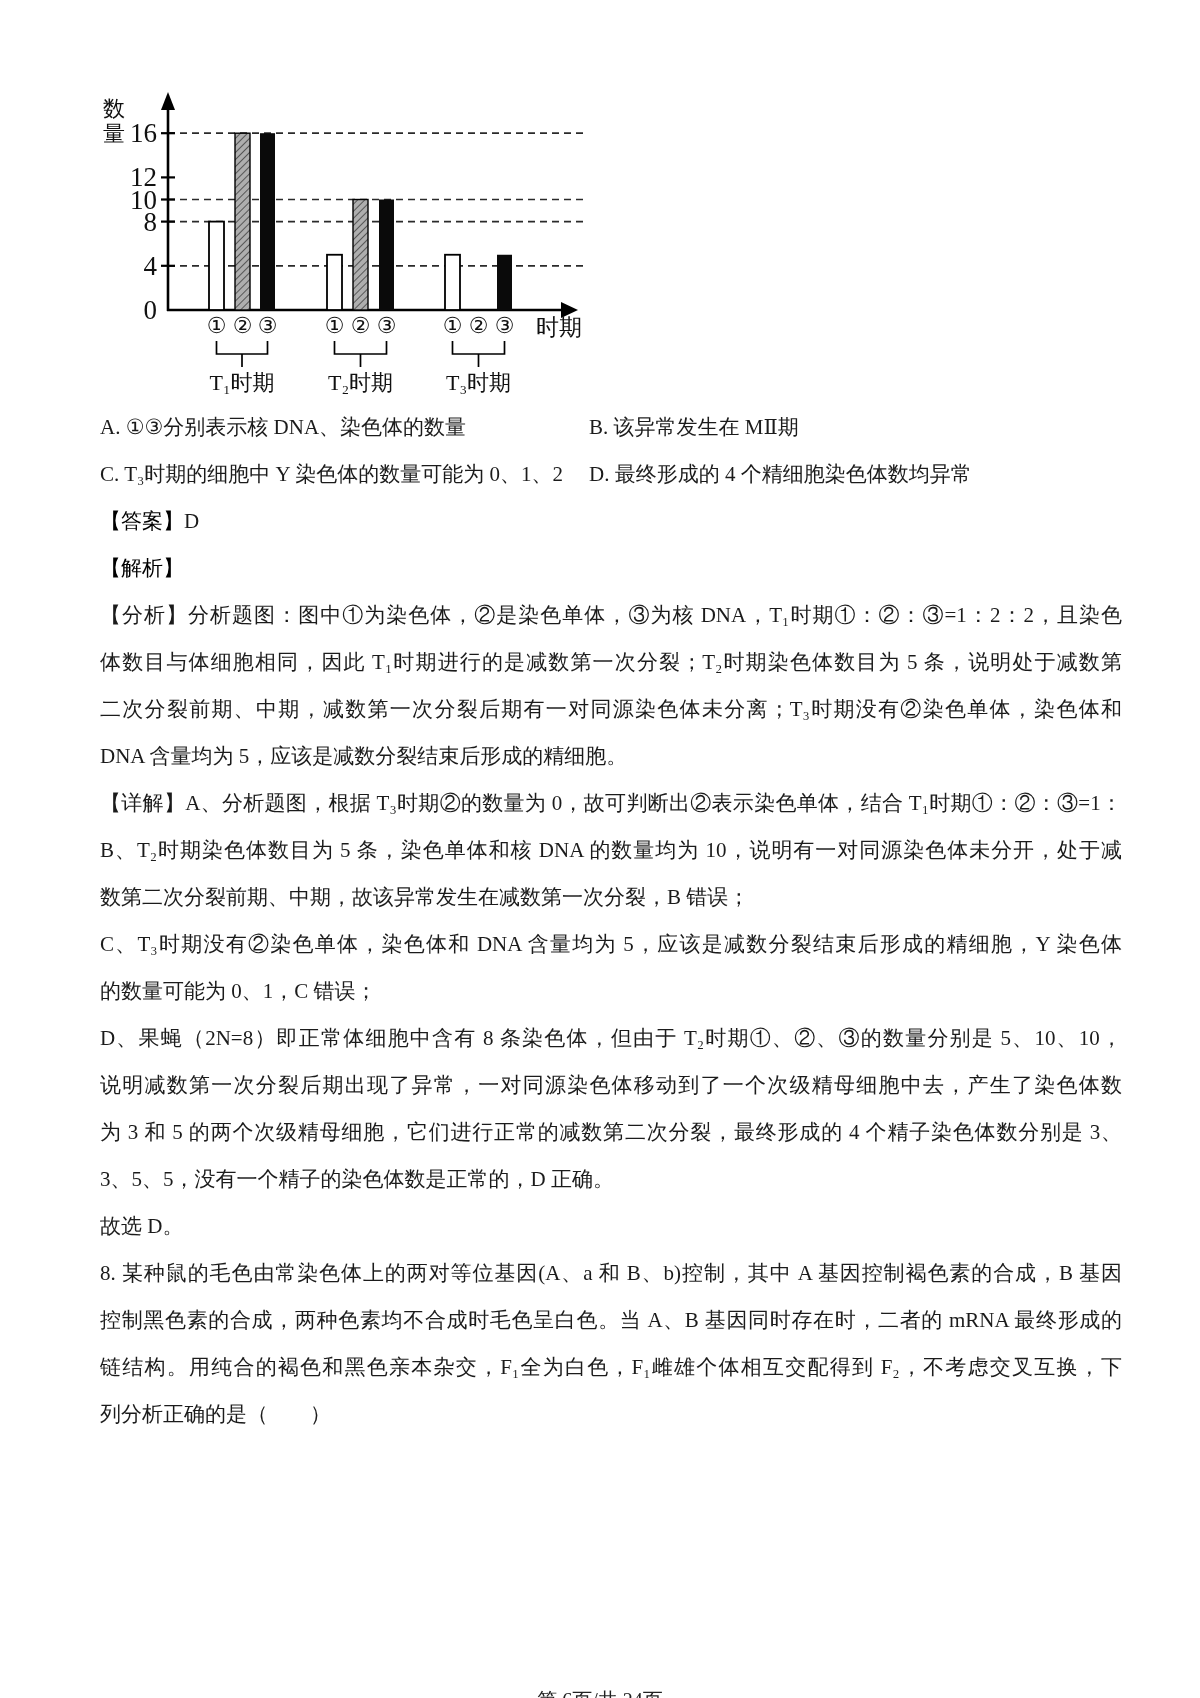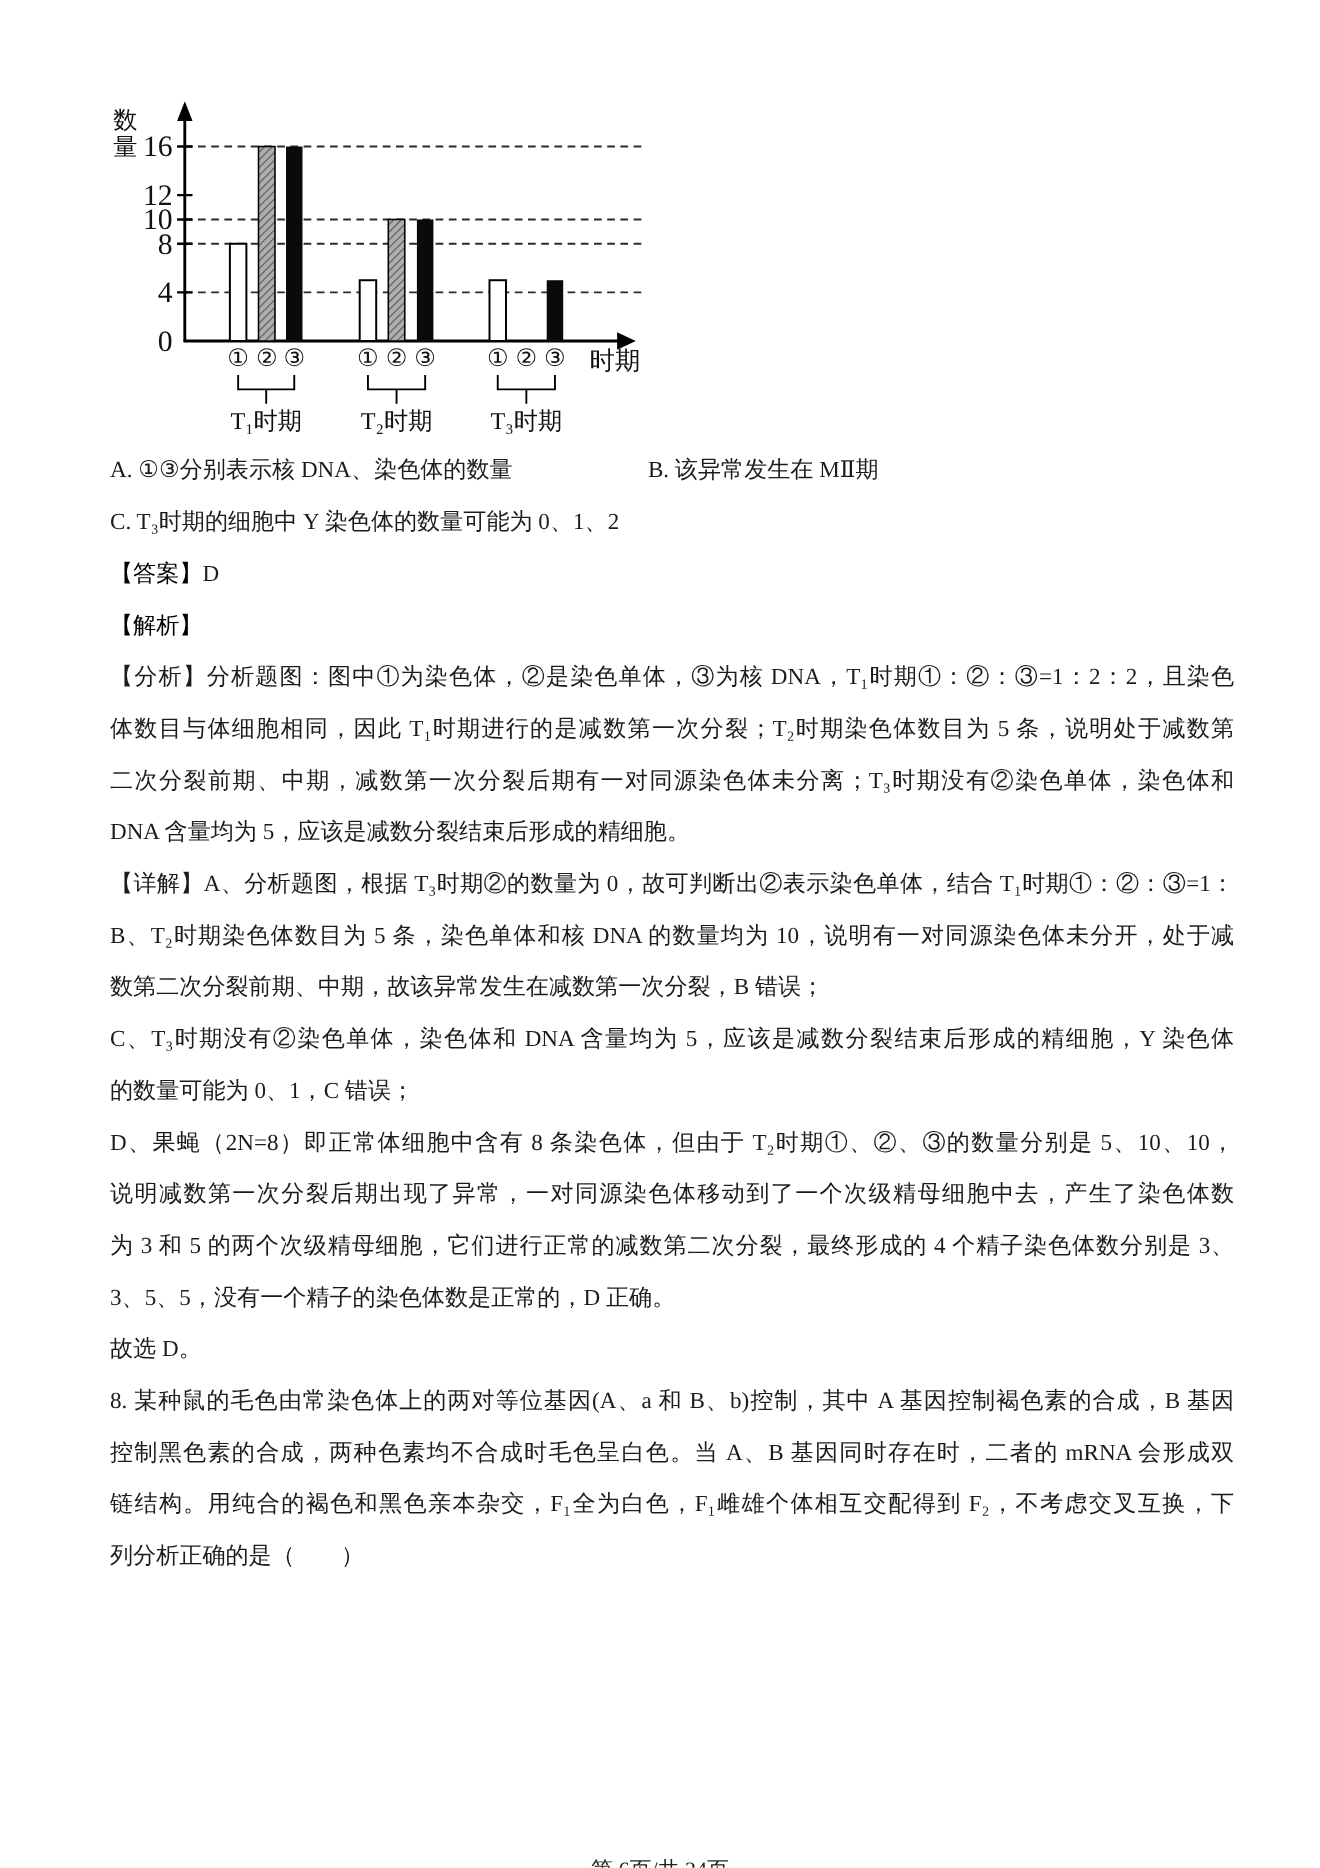--- a/index.html
+++ b/index.html
@@ -75,20 +75,21 @@
       <text text-anchor="middle" font-size="22" fill="#111"><tspan x="26" y="36">数</tspan><tspan x="26" y="61">量</tspan></text>
     </svg>
 
   <div class="textcol">
     <div class="line opt">
       <span class="opt-left">A. ①③分别表示核 DNA、染色体的数量</span>
       <span class="opt-right">B. 该异常发生在 MⅡ期</span>
     </div>
     <div class="line opt">
       <span class="opt-left">C. T₃时期的细胞中 Y 染色体的数量可能为 0、1、2</span>
+      <span class="opt-right">D. 最终形成的 4 个精细胞染色体数均异常</span>
     </div>
     <div class="line">
       <span class="blue">【答案】</span><span>D</span>
     </div>
     <div class="line">
       <span class="blue">【解析】</span>
     </div>
     <div id="body-lines">
         <div class="line fill">【分析】分析题图：图中①为染色体，②是染色单体，③为核 DNA，T₁时期①：②：③=1：2：2，且染色</div>
         <div class="line fill">体数目与体细胞相同，因此 T₁时期进行的是减数第一次分裂；T₂时期染色体数目为 5 条，说明处于减数第</div>
@@ -98,20 +99,20 @@
         <div class="line fill">B、T₂时期染色体数目为 5 条，染色单体和核 DNA 的数量均为 10，说明有一对同源染色体未分开，处于减</div>
         <div class="line">数第二次分裂前期、中期，故该异常发生在减数第一次分裂，B 错误；</div>
         <div class="line fill">C、T₃时期没有②染色单体，染色体和 DNA 含量均为 5，应该是减数分裂结束后形成的精细胞，Y 染色体</div>
         <div class="line">的数量可能为 0、1，C 错误；</div>
         <div class="line fill">D、果蝇（2N=8）即正常体细胞中含有 8 条染色体，但由于 T₂时期①、②、③的数量分别是 5、10、10，</div>
         <div class="line fill">说明减数第一次分裂后期出现了异常，一对同源染色体移动到了一个次级精母细胞中去，产生了染色体数</div>
         <div class="line fill">为 3 和 5 的两个次级精母细胞，它们进行正常的减数第二次分裂，最终形成的 4 个精子染色体数分别是 3、</div>
         <div class="line">3、5、5，没有一个精子的染色体数是正常的，D 正确。</div>
         <div class="line">故选 D。</div>
         <div class="line fill">8. 某种鼠的毛色由常染色体上的两对等位基因(A、a 和 B、b)控制，其中 A 基因控制褐色素的合成，B 基因</div>
-        <div class="line fill">控制黑色素的合成，两种色素均不合成时毛色呈白色。当 A、B 基因同时存在时，二者的 mRNA 会形成双</div>
+        <div class="line fill">控制黑色素的合成，两种色素均不合成时毛色呈白色。当 A、B 基因同时存在时，二者的 mRNA 最终形成的</div>
         <div class="line fill">链结构。用纯合的褐色和黑色亲本杂交，F₁全为白色，F₁雌雄个体相互交配得到 F₂，不考虑交叉互换，下</div>
         <div class="line">列分析正确的是（　　）</div>
       </div>
   </div>
 
   <div class="footer">第 6页/共 24页</div>
 </div>
 
 </body></html>

